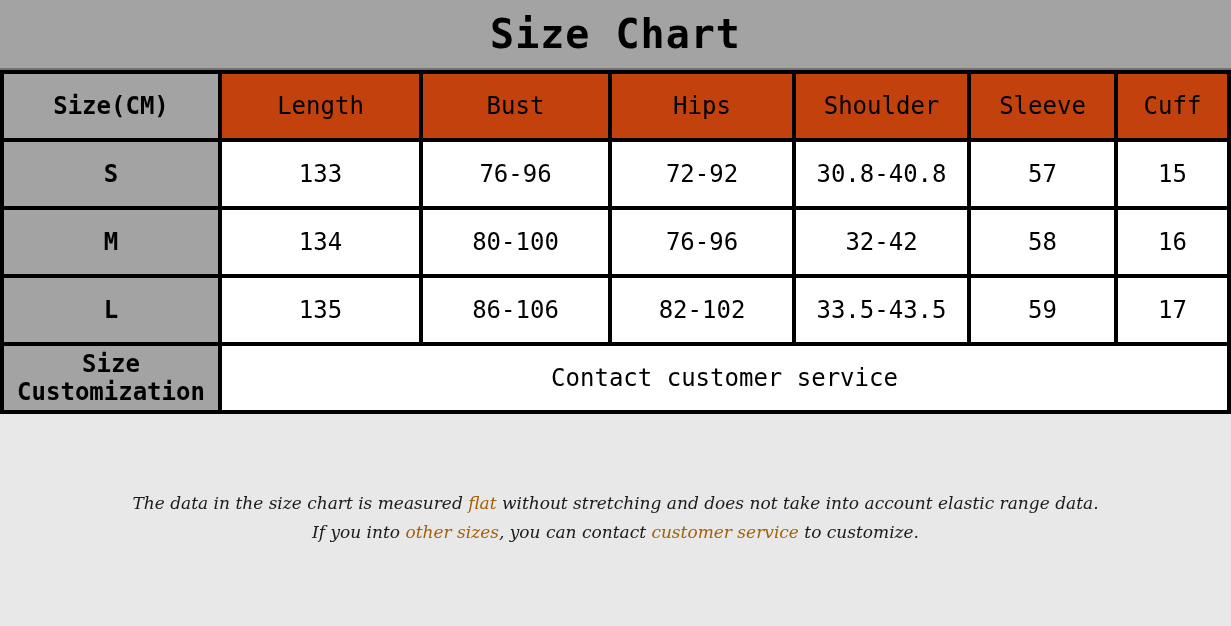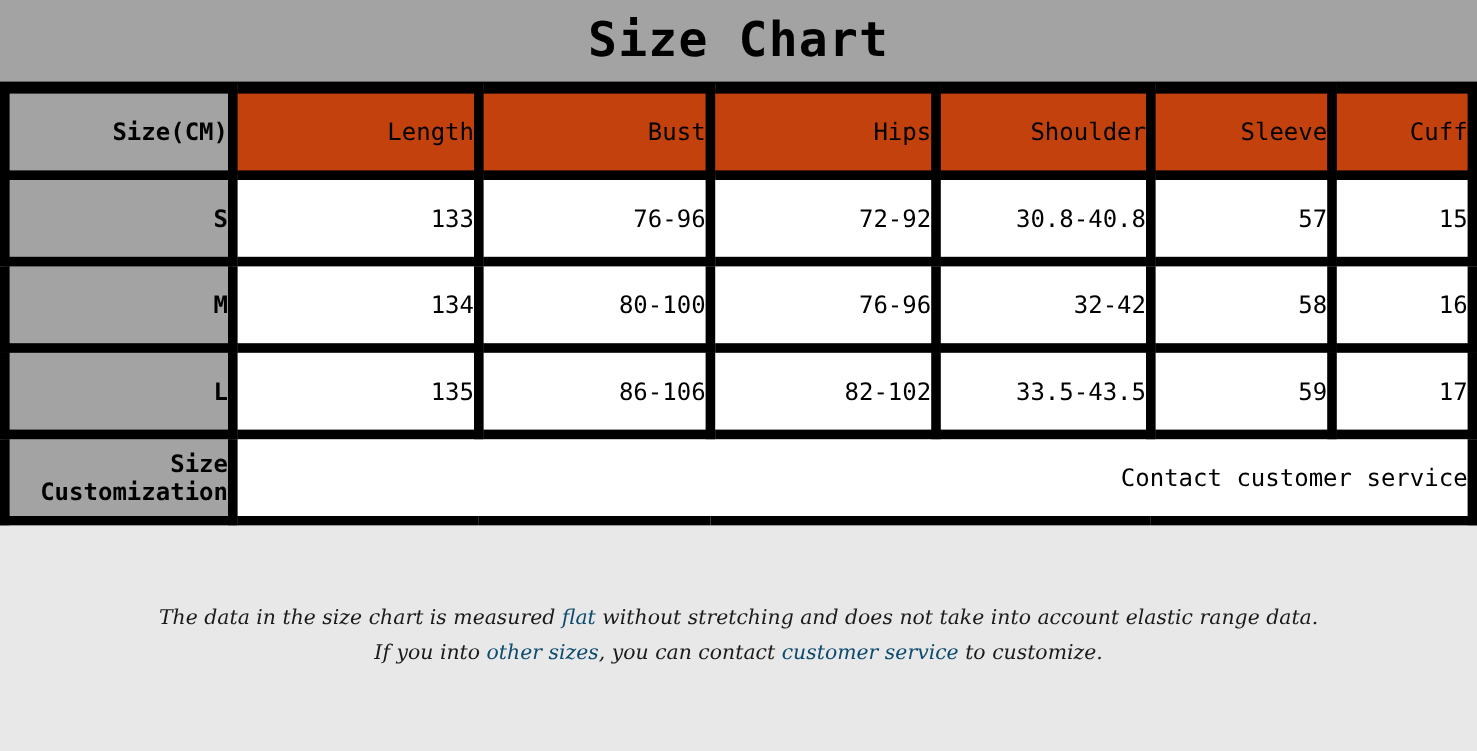--- a/index.html
+++ b/index.html
@@ -20,40 +20,40 @@
     background: #ffffff;
     display: flex;
     flex-direction: column;
   }
   .title-bar {
     height: 68px;
     background: #a3a3a3;
     display: flex;
     align-items: center;
     justify-content: center;
-    border-bottom: 2px solid #000000;
+    border-bottom: 2px solid #737373;
   }
   .title-bar .title {
     font-family: "DejaVu Sans Mono", monospace;
     font-size: 40px;
     font-weight: bold;
     color: #000000;
     letter-spacing: 1px;
   }
   table.size-table {
     width: 1231px;
     border-collapse: collapse;
     table-layout: fixed;
   }
   table.size-table td {
-    border: 8px solid #000000;
-    text-align: right;
+    border: 4px solid #000000;
+    text-align: center;
     vertical-align: middle;
     font-family: "DejaVu Sans Mono", monospace;
-    font-size: 20px;
+    font-size: 24px;
     color: #000000;
     height: 64px;
     padding: 0;
   }
   td.rowhead {
     background: #a3a3a3;
     font-weight: bold;
     font-size: 20px;
     width: 248px;
   }
@@ -98,21 +98,21 @@
     margin: 0 0 7px 0;
     font-family: "DejaVu Serif", serif;
     font-style: italic;
     font-size: 17px;
     color: #1a1a1a;
     text-align: center;
     line-height: 1.25;
   }
   .footer p:last-child { margin-bottom: 0; }
   .hl {
-    color: #0c4a6e;
+    color: #a16207;
     font-style: italic;
   }
   .col-len { width: 197px; }
   .col-bust { width: 185px; }
   .col-hips { width: 180px; }
   .col-shoulder { width: 171px; }
   .col-sleeve { width: 143px; }
   .col-cuff { width: 109px; }
 </style>
 </head>

